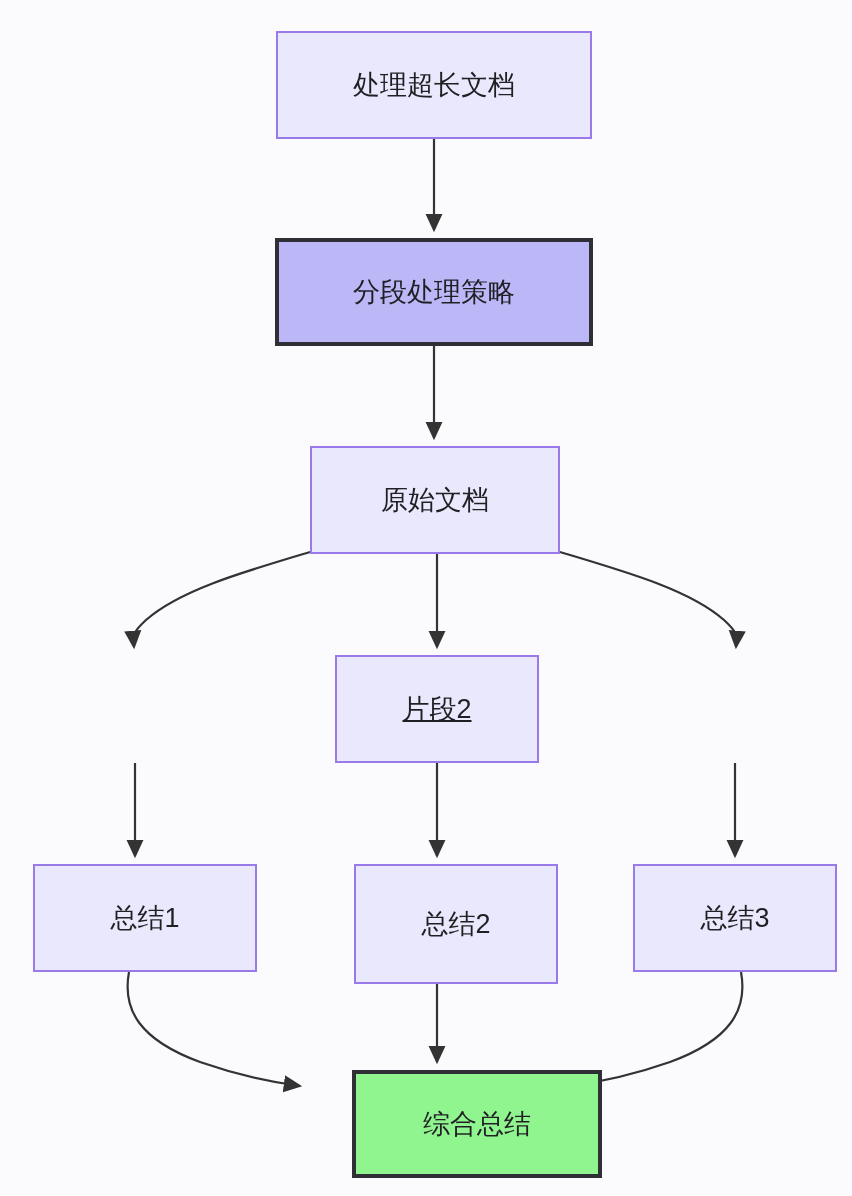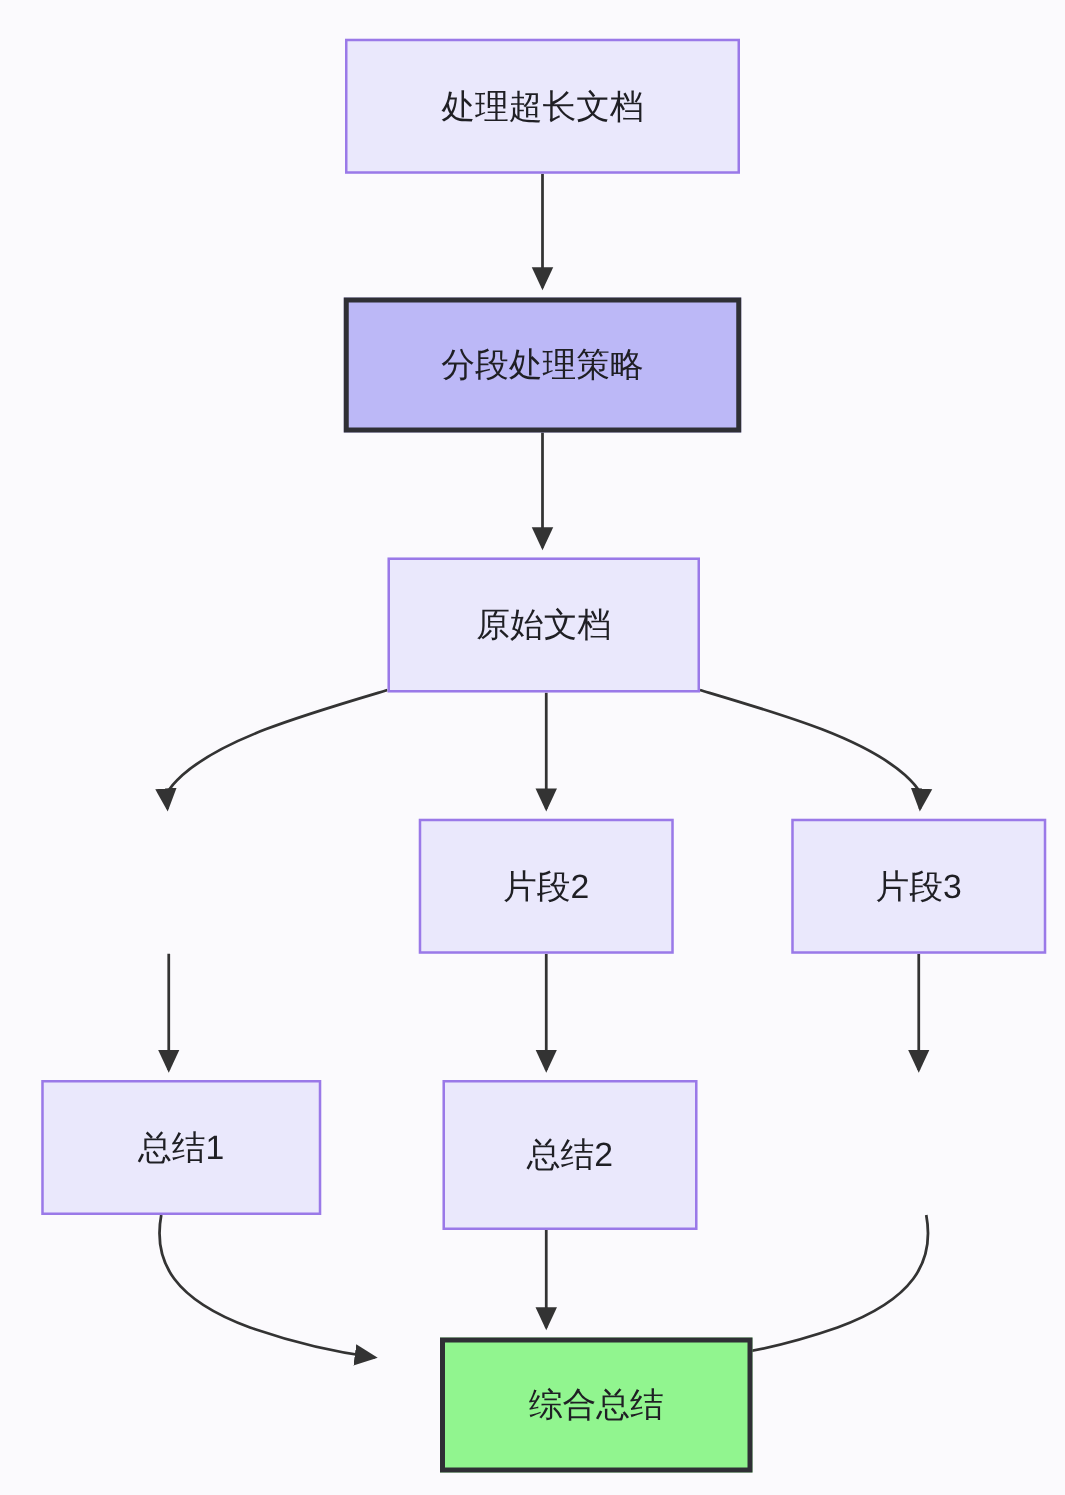--- a/index.html
+++ b/index.html
@@ -89,34 +89,34 @@
 
   <div class="node light" style="left:310px; top:446px; width:250px; height:108px;">
     <span class="node-label">原始文档</span>
   </div>
 
   <div class="node accent" style="left:275px; top:238px; width:318px; height:108px;">
     <span class="node-label">分段处理策略</span>
   </div>
 
 
-  <div class="node light" style="left:335px; top:655px; width:204px; height:108px;">
+  <div class="node light" style="left:335px; top:655px; width:204px; height:108px;text-decoration:underline;">
     <span class="node-label">片段2</span>
   </div>
 
-  <div class="node light" style="left:633px; top:655px; width:204px; height:108px;">
-    <span class="node-label">片段3</span>
-  </div>
 
   <div class="node light" style="left:33px; top:864px; width:224px; height:108px;">
     <span class="node-label">总结1</span>
   </div>
 
   <div class="node light" style="left:354px; top:864px; width:204px; height:120px;">
     <span class="node-label">总结2</span>
   </div>
 
+  <div class="node light" style="left:633px; top:864px; width:204px; height:108px;">
+    <span class="node-label">总结3</span>
+  </div>
 
   <div class="node success" style="left:310px; top:1070px; width:250px; height:108px;margin-left:42px;">
     <span class="node-label">综合总结</span>
   </div>
 
 </div>
 
 </body></html>

